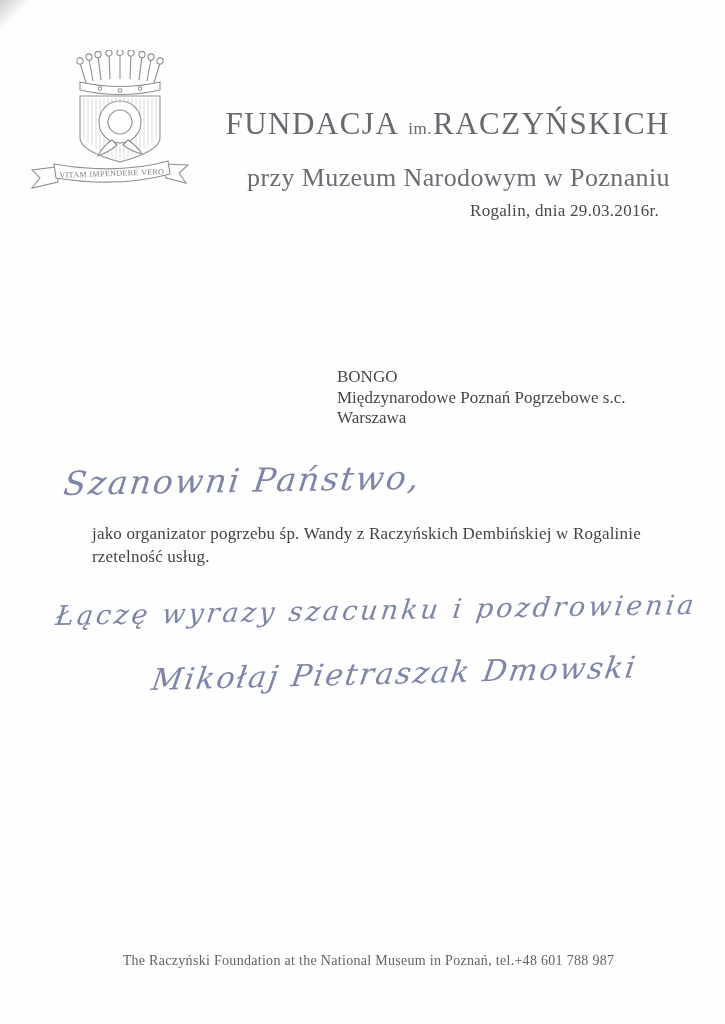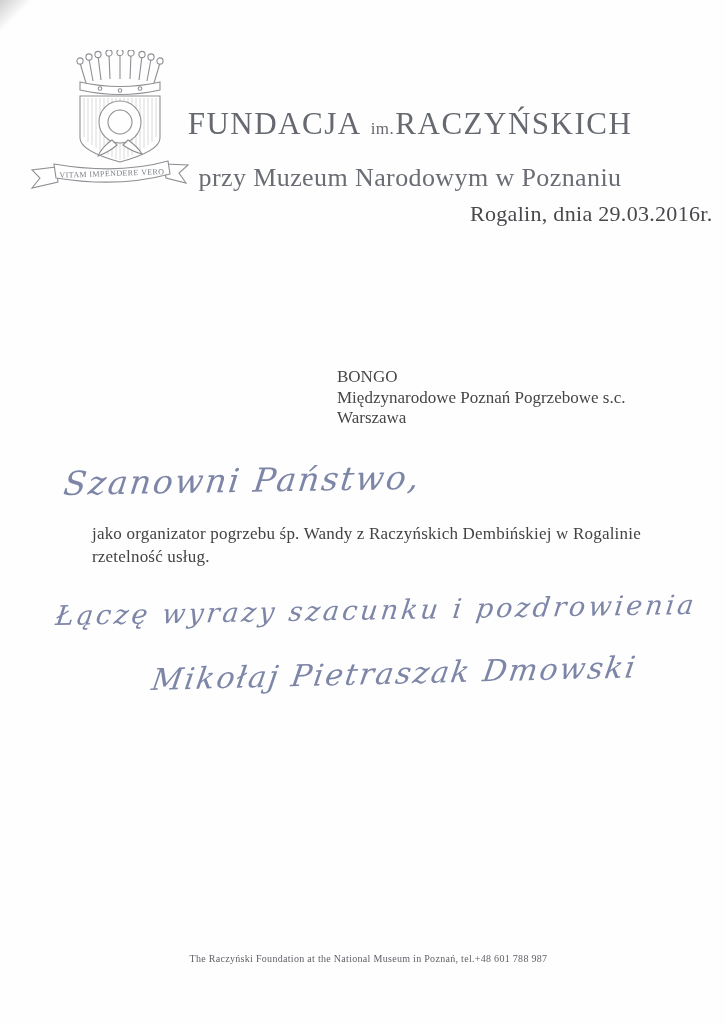--- a/index.html
+++ b/index.html
@@ -13,49 +13,49 @@
     background:linear-gradient(135deg, rgba(150,150,150,.45) 0%, rgba(255,255,255,0) 55%);
     pointer-events:none;
   }
   .crest { position:absolute; left:28px; top:50px; width:164px; height:145px; }
   .crest path, .crest line, .crest circle { vector-effect:non-scaling-stroke; }
   .crest .motto-txt {
     font-family:"Liberation Serif", serif;
     font-size:8px; fill:#7a7d84; letter-spacing:.4px;
   }
   .letterhead {
-    position:absolute; left:150px; top:106px; width:520px; text-align:center;
+    position:absolute; left:150px; top:106px; width:520px; text-align:right;
     color:#66696f;
   }
   .letterhead .title { font-size:31px; letter-spacing:1.5px; white-space:nowrap; }
   .letterhead .title .infix { font-size:17px; margin:0 1px 0 9px; letter-spacing:.5px; }
   .letterhead .subtitle { font-size:26px; margin-top:21px; color:#6a6d73; letter-spacing:.4px; }
   .letterhead .address { font-size:13px; margin-top:2px; color:#75787e; letter-spacing:.3px; }
   .date-line {
-    position:absolute; left:470px; top:201px; font-size:22px; color:#47484b; letter-spacing:.3px;
+    position:absolute; left:470px; top:201px; font-size:17px; color:#47484b; letter-spacing:.3px;
   }
   .recipient {
     position:absolute; left:337px; top:367px; font-size:17px; line-height:20.5px; color:#454648;
   }
   .handwriting {
     position:absolute;
     font-family:"DejaVu Serif", serif; font-style:italic;
     color:#7e86a8; white-space:nowrap;
     transform:skewX(-8deg) rotate(-1deg); transform-origin:left center;
   }
   .salutation { left:64px; top:464px; font-size:33px; letter-spacing:2px; }
   .closing    { left:56px; top:600px; font-size:27px; letter-spacing:3px; }
   .signature  { left:152px; top:662px; font-size:30px; letter-spacing:2px; transform:skewX(-10deg) rotate(-1.5deg); }
   .body-text {
     position:absolute; left:60px; top:523px; width:616px;
     font-size:17px; line-height:22.5px; color:#424345; letter-spacing:.2px;margin-left:32px;
   }
   .footer-line {
     position:absolute; left:12px; right:0; top:953px; text-align:center;
-    font-size:10px; color:#5f6268; letter-spacing:.3px;
+    font-size:14px; color:#5f6268; letter-spacing:.3px;
   }
 </style>
 </head>
 <body>
 
 <div class="page">
 
   <div class="corner-shade"></div>
 
   <svg class="crest" viewBox="0 0 164 145" fill="none" stroke="#8f9094" stroke-width="1.1">

